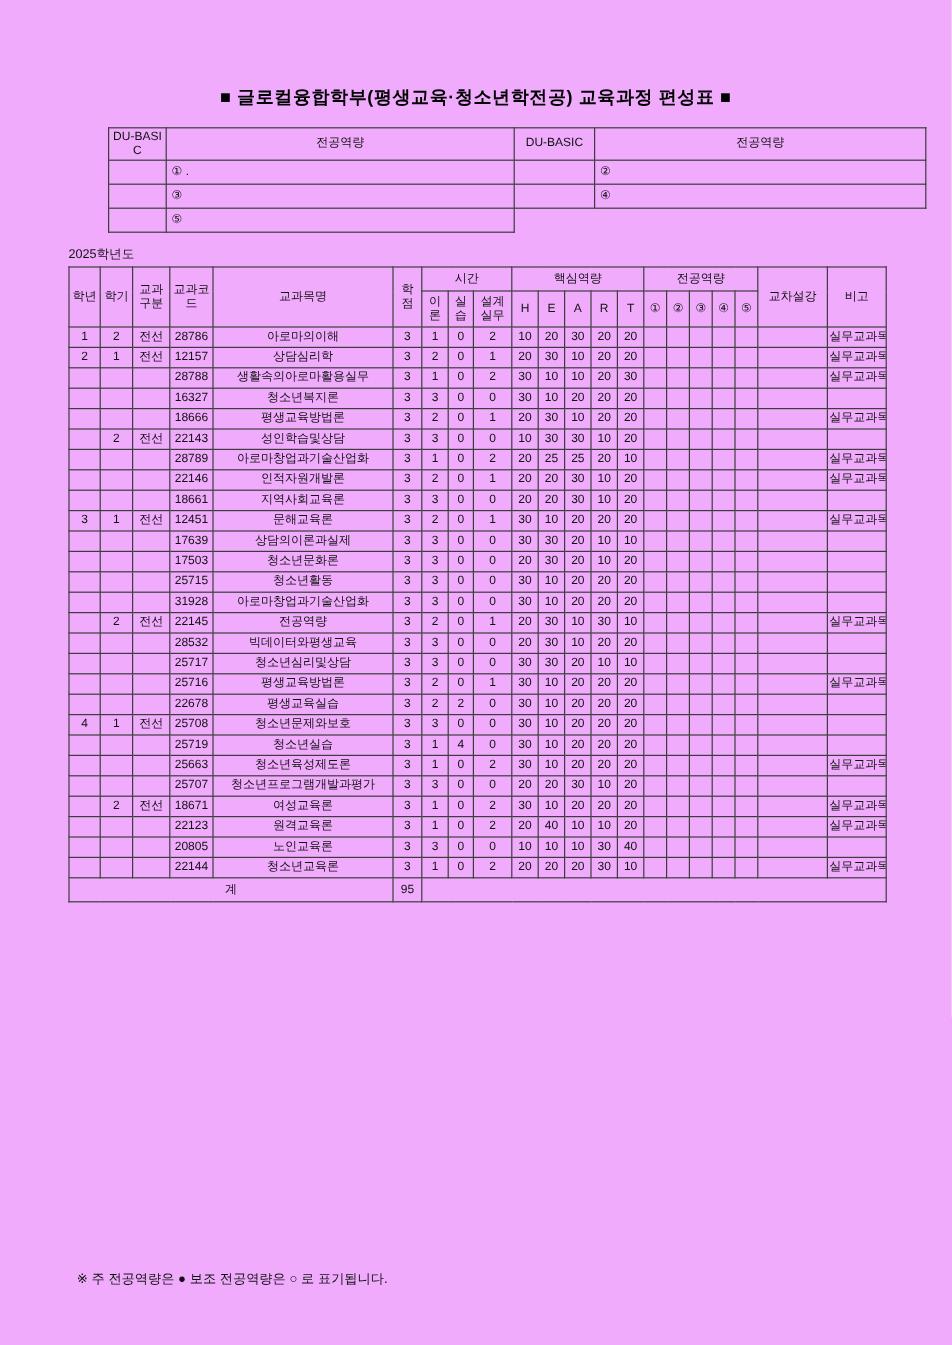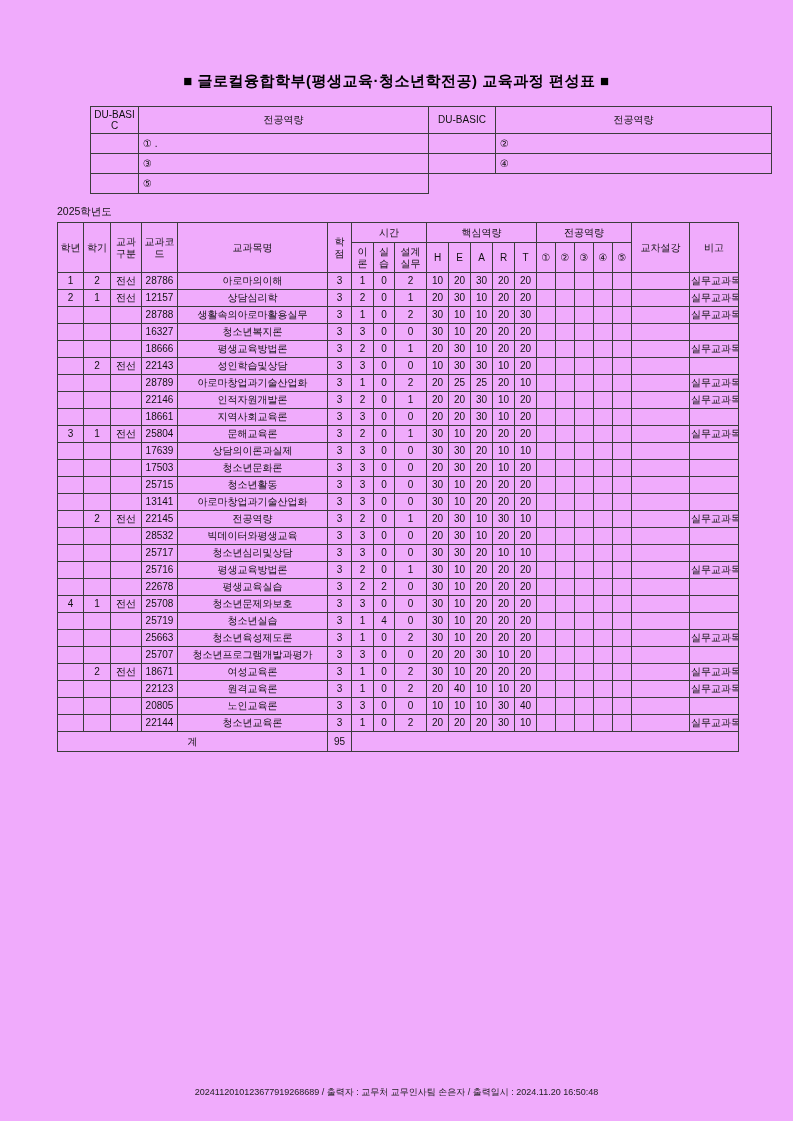--- a/index.html
+++ b/index.html
@@ -345,21 +345,21 @@
           <td></td>
           <td></td>
           <td></td>
           <td></td>
           <td class="remark"></td>
         </tr>
         <tr>
           <td>3</td>
           <td>1</td>
           <td>전선</td>
-          <td>25804</td>
+          <td>12451</td>
           <td class="name">문해교육론</td>
           <td>3</td>
           <td>2</td>
           <td>0</td>
           <td>1</td>
           <td>30</td>
           <td>10</td>
           <td>20</td>
           <td>20</td>
           <td>20</td>
@@ -437,21 +437,21 @@
           <td></td>
           <td></td>
           <td></td>
           <td></td>
           <td class="remark"></td>
         </tr>
         <tr>
           <td></td>
           <td></td>
           <td></td>
-          <td>13141</td>
+          <td>31928</td>
           <td class="name">아로마창업과기술산업화</td>
           <td>3</td>
           <td>3</td>
           <td>0</td>
           <td>0</td>
           <td>30</td>
           <td>10</td>
           <td>20</td>
           <td>20</td>
           <td>20</td>
@@ -765,15 +765,15 @@
       </tbody>
     <tfoot>
       <tr>
         <td colspan="5">계</td>
         <td>95</td>
         <td colspan="15"></td>
       </tr>
     </tfoot>
   </table>
 
-  <div class="print-line">2024112010123677919268689 / 출력자 : 교무처 교무인사팀 손은자 / 출력일시 : 2024.11.20 16:50:48</div>
+  <div class="footnote">※ 주 전공역량은 ● 보조 전공역량은 ○ 로 표기됩니다.</div>
 
 </div>
 
 </body></html>

